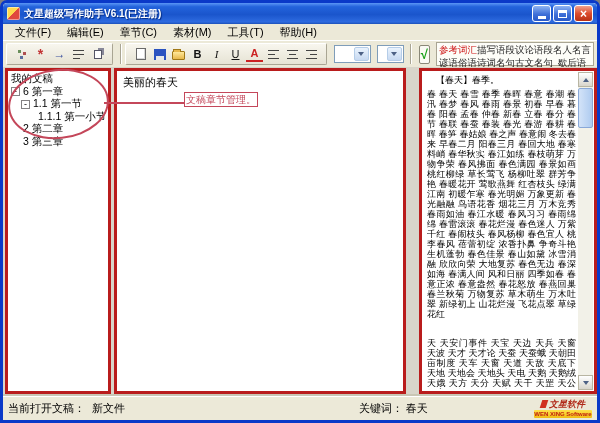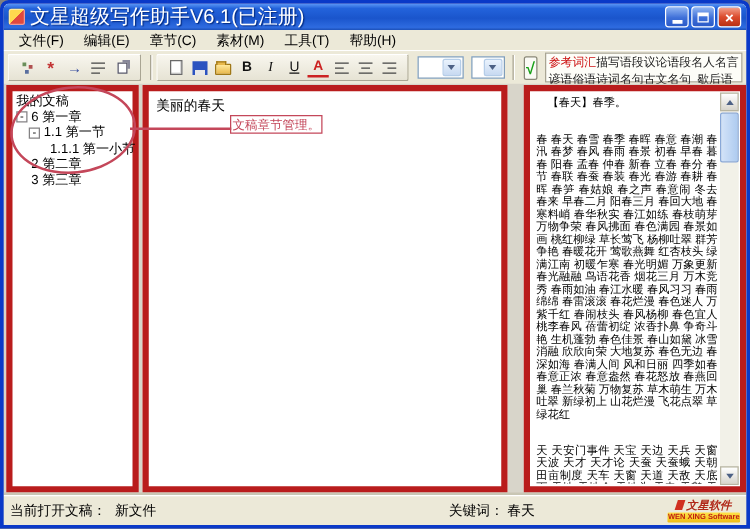--- a/index.html
+++ b/index.html
@@ -10,21 +10,21 @@
             border-radius:7px 7px 0 0; background:#ECE9D8; overflow:hidden;
             display:flex; flex-direction:column; }
 
   
   .titlebar { height:21px; flex:0 0 21px; display:flex; align-items:center; padding:0 4px;
     background:linear-gradient(180deg,#5A96F5 0%,#2363DC 18%,#1A55CC 55%,#2E6BE0 90%,#1C50B8 100%);
     border-radius:4px 4px 0 0; }
   .title-icon { width:13px; height:13px; margin-right:4px; border-radius:2px;
     background:linear-gradient(135deg,#FFD94E 0 48%,#E0483E 48% 100%);
     box-shadow:inset 0 0 0 1px rgba(255,255,255,.45); }
-  .title-text { flex:1; color:#fff; font-weight:normal; font-size:16px;
+  .title-text { flex:1; color:#fff; font-weight:bold; font-size:10px;
     text-shadow:1px 1px 1px #00287E; white-space:nowrap; overflow:hidden; }
   .winbtn { width:19px; height:17px; margin-left:2px; border:1px solid #fff; border-radius:3px;
     display:flex; align-items:center; justify-content:center; color:#fff; font-size:12px;
     font-weight:bold; background:linear-gradient(180deg,#8FB4F2,#3E6FD8 55%,#2A5AC8); cursor:default; }
   .winbtn .min-glyph { width:8px; height:3px; background:#fff; margin-top:8px; }
   .winbtn .max-glyph { width:9px; height:8px; border:1px solid #fff; border-top-width:3px; }
   .winbtn.close { background:linear-gradient(180deg,#F2A18C,#DC4C2E 50%,#B83014); }
 
   
   .menubar { height:17px; flex:0 0 17px; display:flex; align-items:center; padding-left:4px;
@@ -71,32 +71,32 @@
     background:#FAFAF4; color:#18A018; font-weight:bold; font-size:13px;
     display:flex; align-items:center; justify-content:center; }
   .tabs-box { flex:1; height:24px; margin-left:2px; background:#FDFDF8;
     border:1px solid #A9A593; display:grid; grid-template-columns:repeat(4,1fr);
     grid-template-rows:1fr 1fr; align-items:center; text-align:center; font-size:9.5px; padding:1px 2px; }
   .tab { color:#222; cursor:default; white-space:nowrap; }
   .tab.active { color:#CC1111; }
 
   
   .main { position:relative; flex:1; background:#D8D5CA; }
-  .panel { position:absolute; top:1px; height:326px; background:#fff; border:5px solid #b91c1c; }
+  .panel { position:absolute; top:1px; height:326px; background:#fff; border:3px solid #b91c1c; }
   .tree-panel { left:2px; width:106px; font-size:10.5px; padding:2px 0 0 3px; }
   .tree-row { height:12.5px; display:flex; align-items:center; white-space:nowrap; cursor:default; }
   .expander { width:9px; height:9px; border:1px solid #848284; background:#fff; margin-right:3px;
     display:flex; align-items:center; justify-content:center; font-size:9px; line-height:7px; color:#000; flex:0 0 9px; }
 
   .editor-panel { left:111px; width:292px; padding:4px 6px; font-size:11px; color:#000; }
 
   .ref-panel { left:416px; width:178px; }
   .words { position:absolute; left:2px; top:2px; right:17px; bottom:2px; overflow:hidden;
     font-size:9px; line-height:10px; text-align:justify; color:#000; padding:2px 1px 0 3px; }
-  .words-header { text-indent:9px; margin-bottom:19px; text-align:left; }
+  .words-header { text-indent:9px; margin-bottom:4px; text-align:left; }
   .words-sky { margin-top:19px; }
   .vscroll { position:absolute; top:1px; right:1px; bottom:1px; width:15px; background:#F2F1E8; }
   .scroll-btn { position:absolute; left:0; right:0; height:15px; background:linear-gradient(#FFFFFF,#D8D5CC);
     border:1px solid #B8B5A2; display:flex; align-items:center; justify-content:center; }
   .scroll-btn.up { top:0; } .scroll-btn.down { bottom:0; }
   .scroll-thumb { position:absolute; left:0; right:0; top:16px; height:40px;
     background:linear-gradient(90deg,#D3E3F8,#AECBF0); border:1px solid #89A8D8; border-radius:2px; }
 
   
   .ann { position:absolute; z-index:5; pointer-events:none; }

